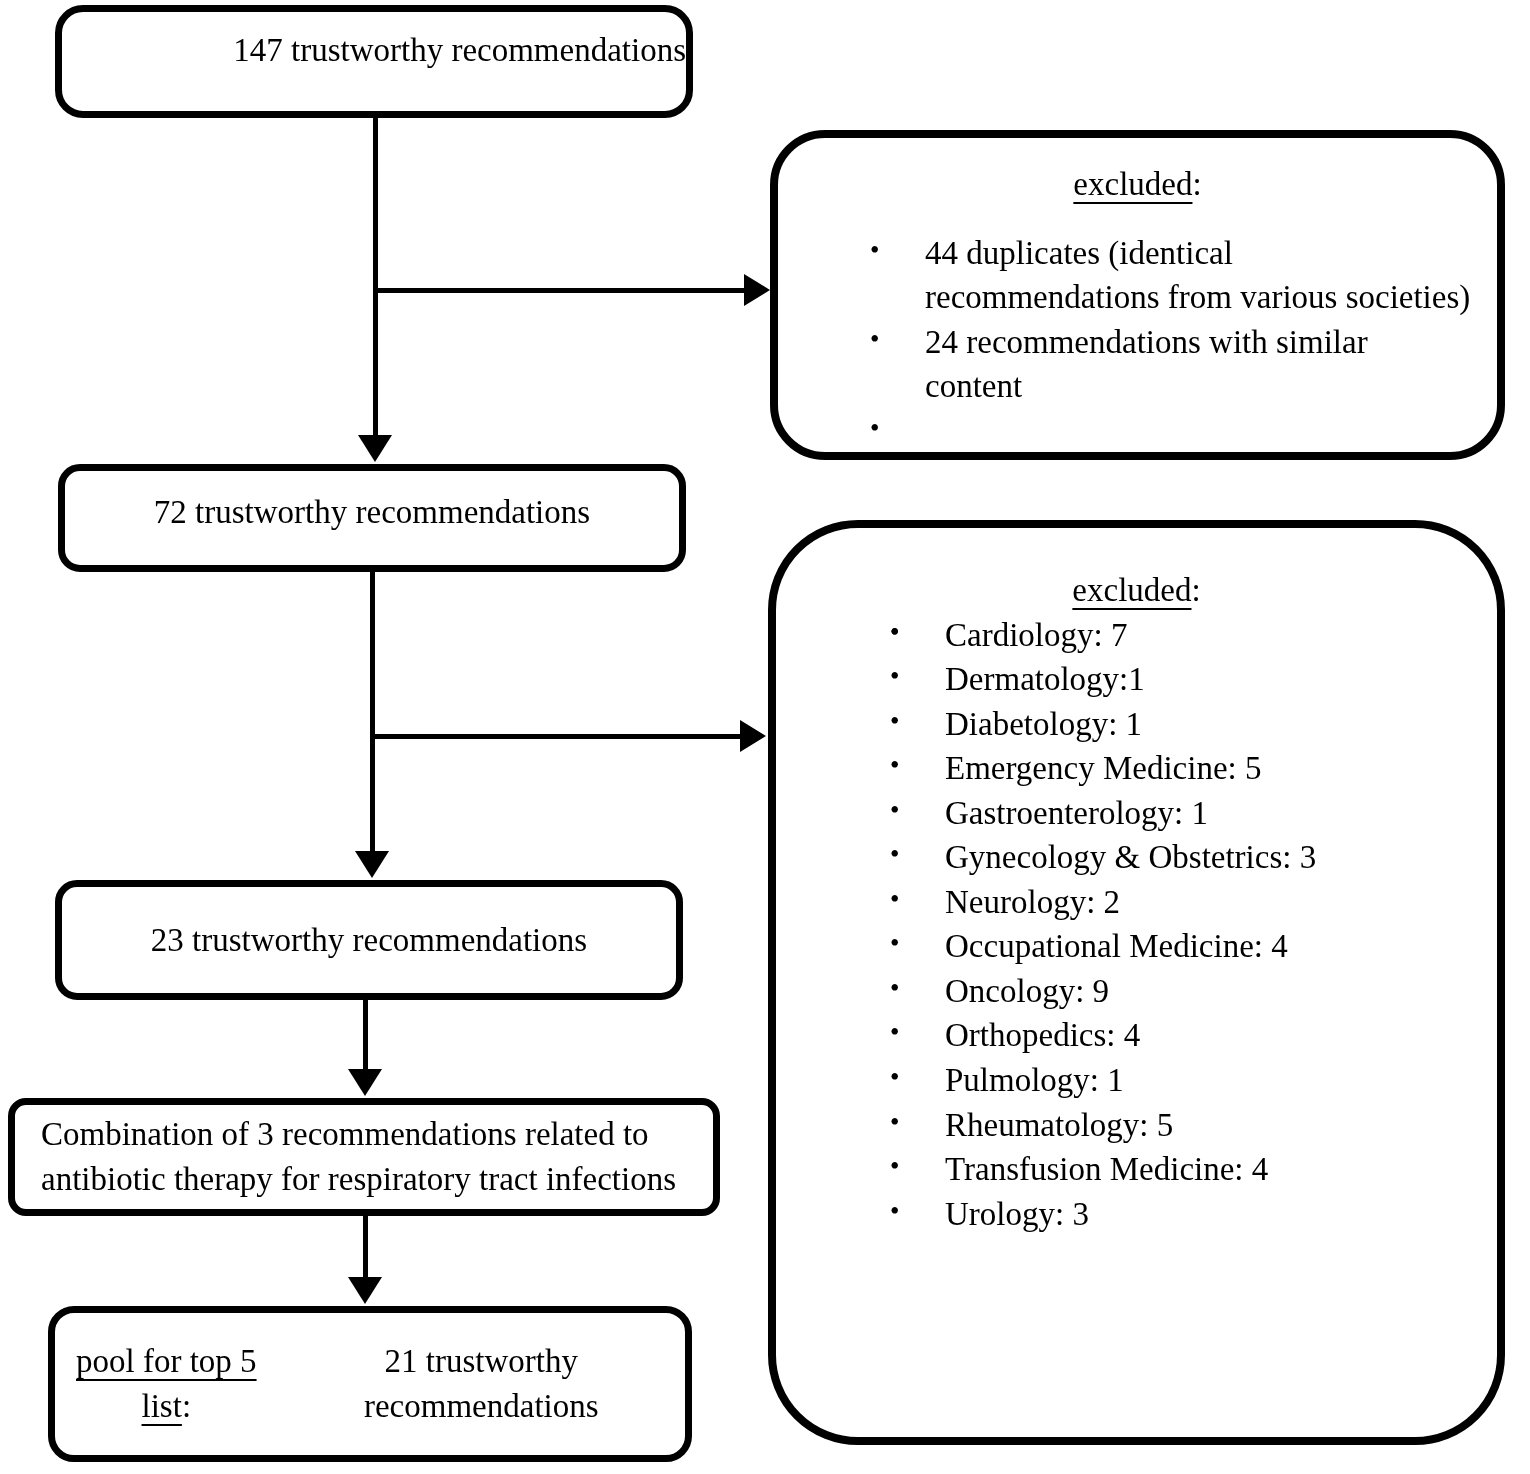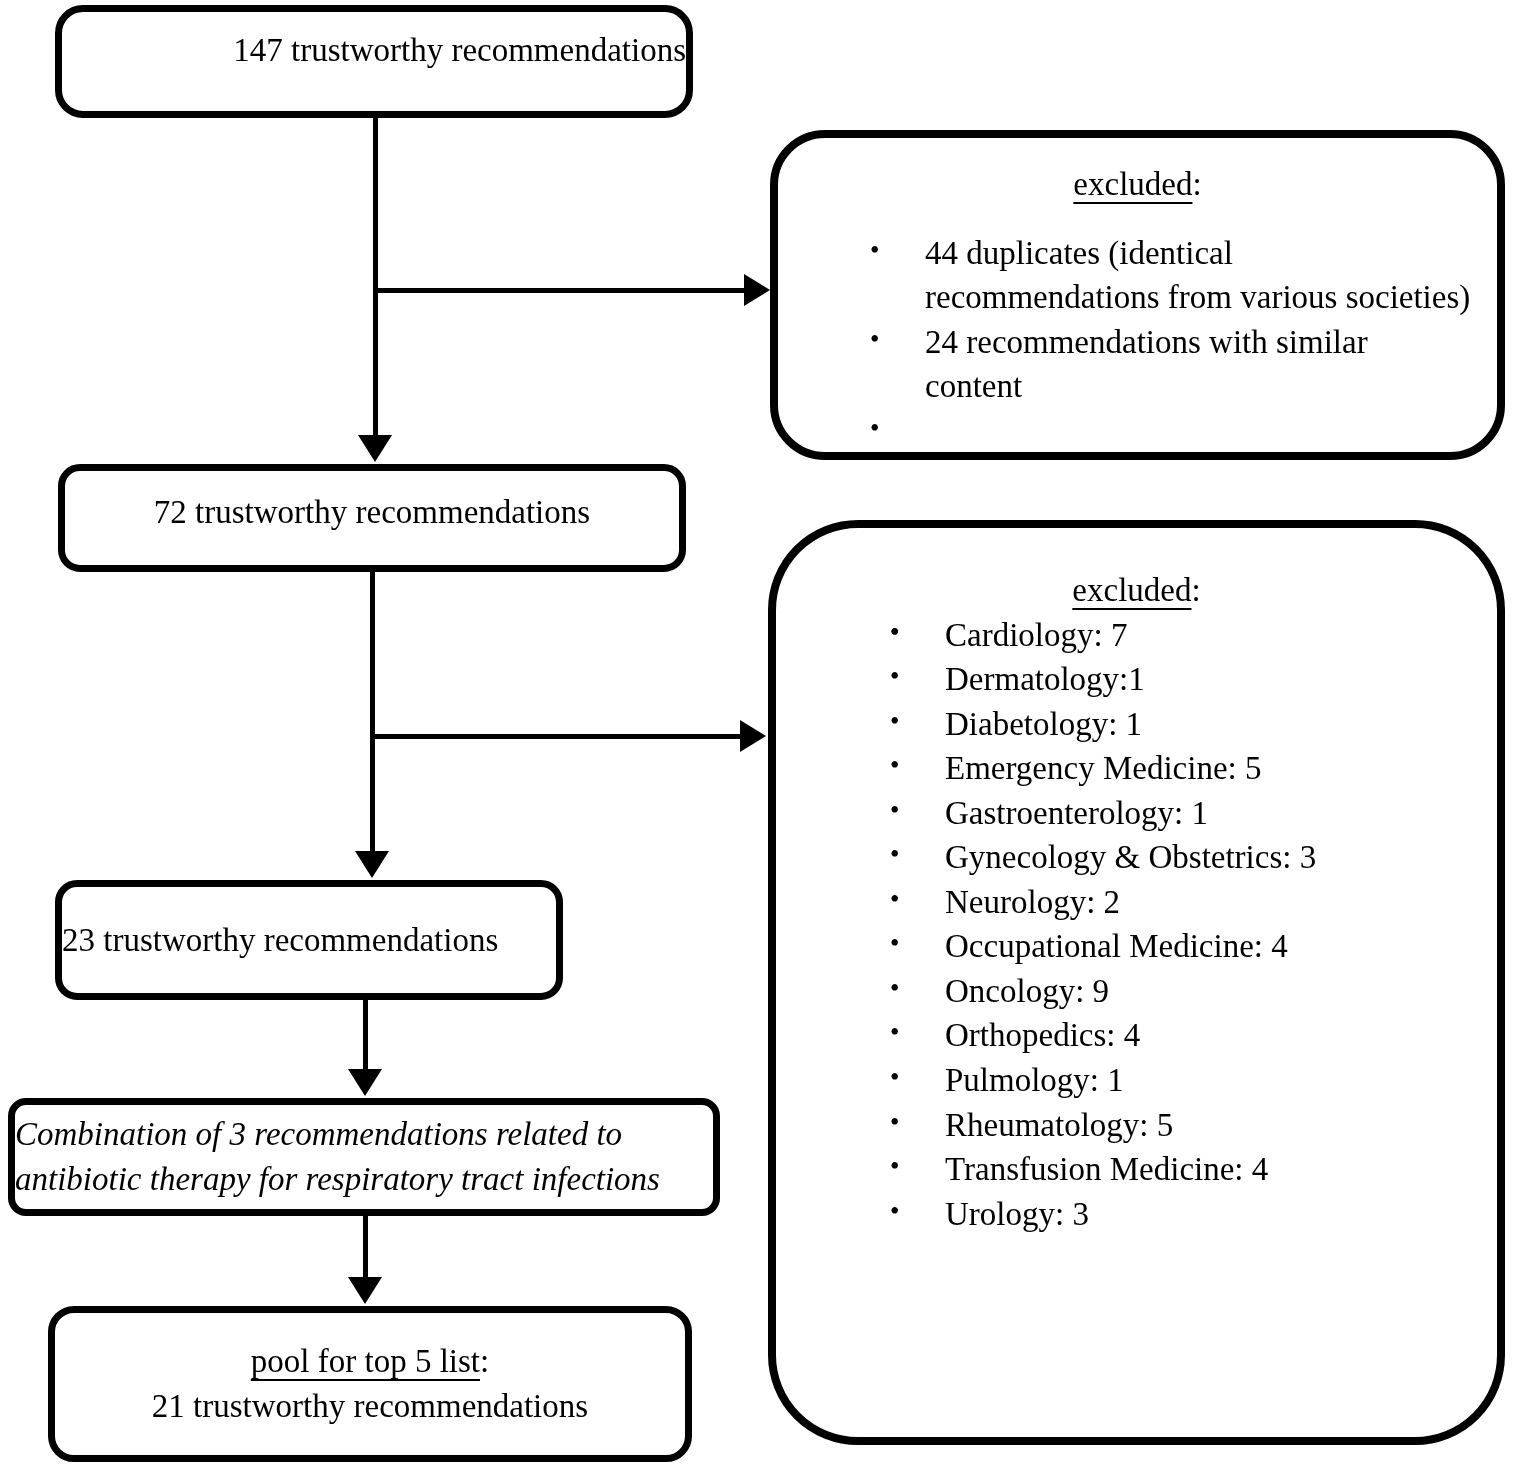--- a/index.html
+++ b/index.html
@@ -8,24 +8,24 @@
     font-family:"Liberation Serif","DejaVu Serif",serif;
     color:#000;font-size:33px;line-height:1.35;
   }
   .node{position:absolute;border:7px solid #000;background:#fff;box-sizing:border-box;}
   .line{position:absolute;background:#000;}
   .head-down{position:absolute;width:0;height:0;border-left:17px solid transparent;border-right:17px solid transparent;border-top:27px solid #000;}
   .head-right{position:absolute;width:0;height:0;border-top:16px solid transparent;border-bottom:16px solid transparent;border-left:26px solid #000;}
 
   #box147{left:55px;top:5px;width:638px;height:113px;border-radius:28px;display:flex;align-items:center;justify-content:flex-end;padding-bottom:22px;padding-left:20px;}
   #box72{left:58px;top:464px;width:628px;height:108px;border-radius:22px;display:flex;align-items:center;justify-content:center;padding-bottom:12px;}
-  #box23{left:55px;top:880px;width:508px;height:120px;border-radius:22px;display:flex;align-items:center;}
-  #boxComb{left:8px;top:1098px;width:712px;height:118px;border-radius:18px;display:flex;align-items:center;font-style:italic;}
+  #box23{left:55px;top:880px;width:628px;height:120px;border-radius:22px;display:flex;align-items:center;justify-content:center;}
+  #boxComb{left:8px;top:1098px;width:712px;height:118px;border-radius:18px;display:flex;align-items:center;padding-left:26px;}
   #boxComb .comb-text{width:652px;}
-  #boxPool{left:48px;top:1306px;width:644px;height:156px;border-radius:26px;display:flex;flex-direction:column;align-items:center;justify-content:center;text-align:center;}
+  #boxPool{left:48px;top:1306px;width:644px;height:156px;border-radius:26px;display:flex;flex-direction:row;align-items:center;justify-content:center;text-align:center;}
 
   #excl1{left:770px;top:130px;width:735px;height:330px;border-width:8px;border-radius:55px;}
   #excl2{left:768px;top:520px;width:737px;height:925px;border-width:8px;border-radius:90px;}
 
   .excl-title{text-align:center;}
   #excl1 .excl-title{margin-top:24px;}
   #excl2 .excl-title{margin-top:40px;}
   .u{text-decoration:underline;text-decoration-thickness:2px;text-underline-offset:7px;}
 
   #excl2 .intro{margin:34px 0 0 44px;width:634px;}

